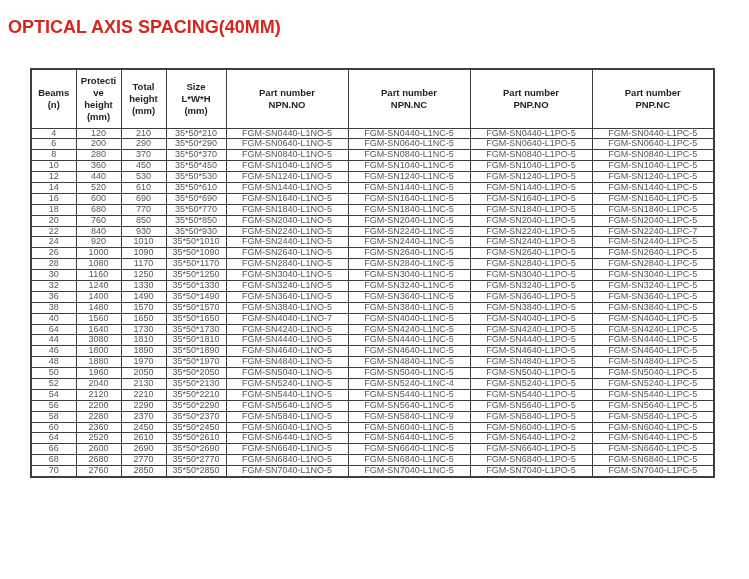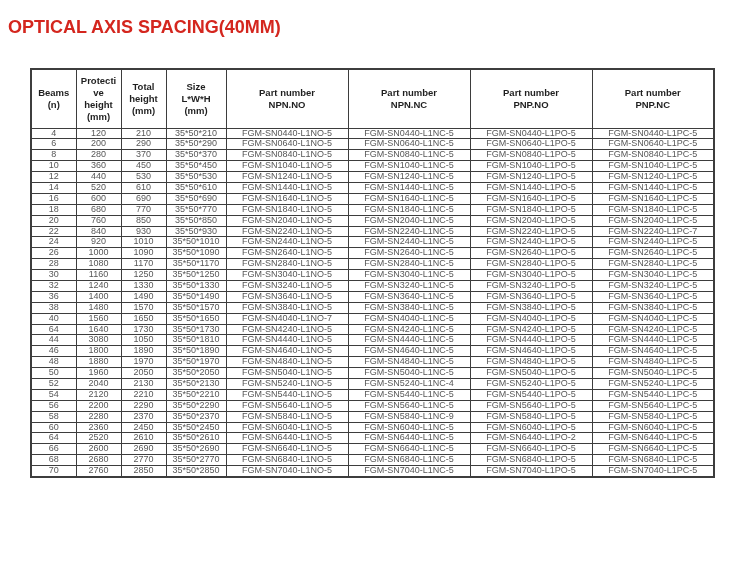--- a/index.html
+++ b/index.html
@@ -291,21 +291,21 @@
           <td>1730</td>
           <td>35*50*1730</td>
           <td>FGM-SN4240-L1NO-5</td>
           <td>FGM-SN4240-L1NC-5</td>
           <td>FGM-SN4240-L1PO-5</td>
           <td>FGM-SN4240-L1PC-5</td>
         </tr>
         <tr>
           <td>44</td>
           <td>3080</td>
-          <td>1050</td>
+          <td>1810</td>
           <td>35*50*1810</td>
           <td>FGM-SN4440-L1NO-5</td>
           <td>FGM-SN4440-L1NC-5</td>
           <td>FGM-SN4440-L1PO-5</td>
           <td>FGM-SN4440-L1PC-5</td>
         </tr>
         <tr>
           <td>46</td>
           <td>1800</td>
           <td>1890</td>

